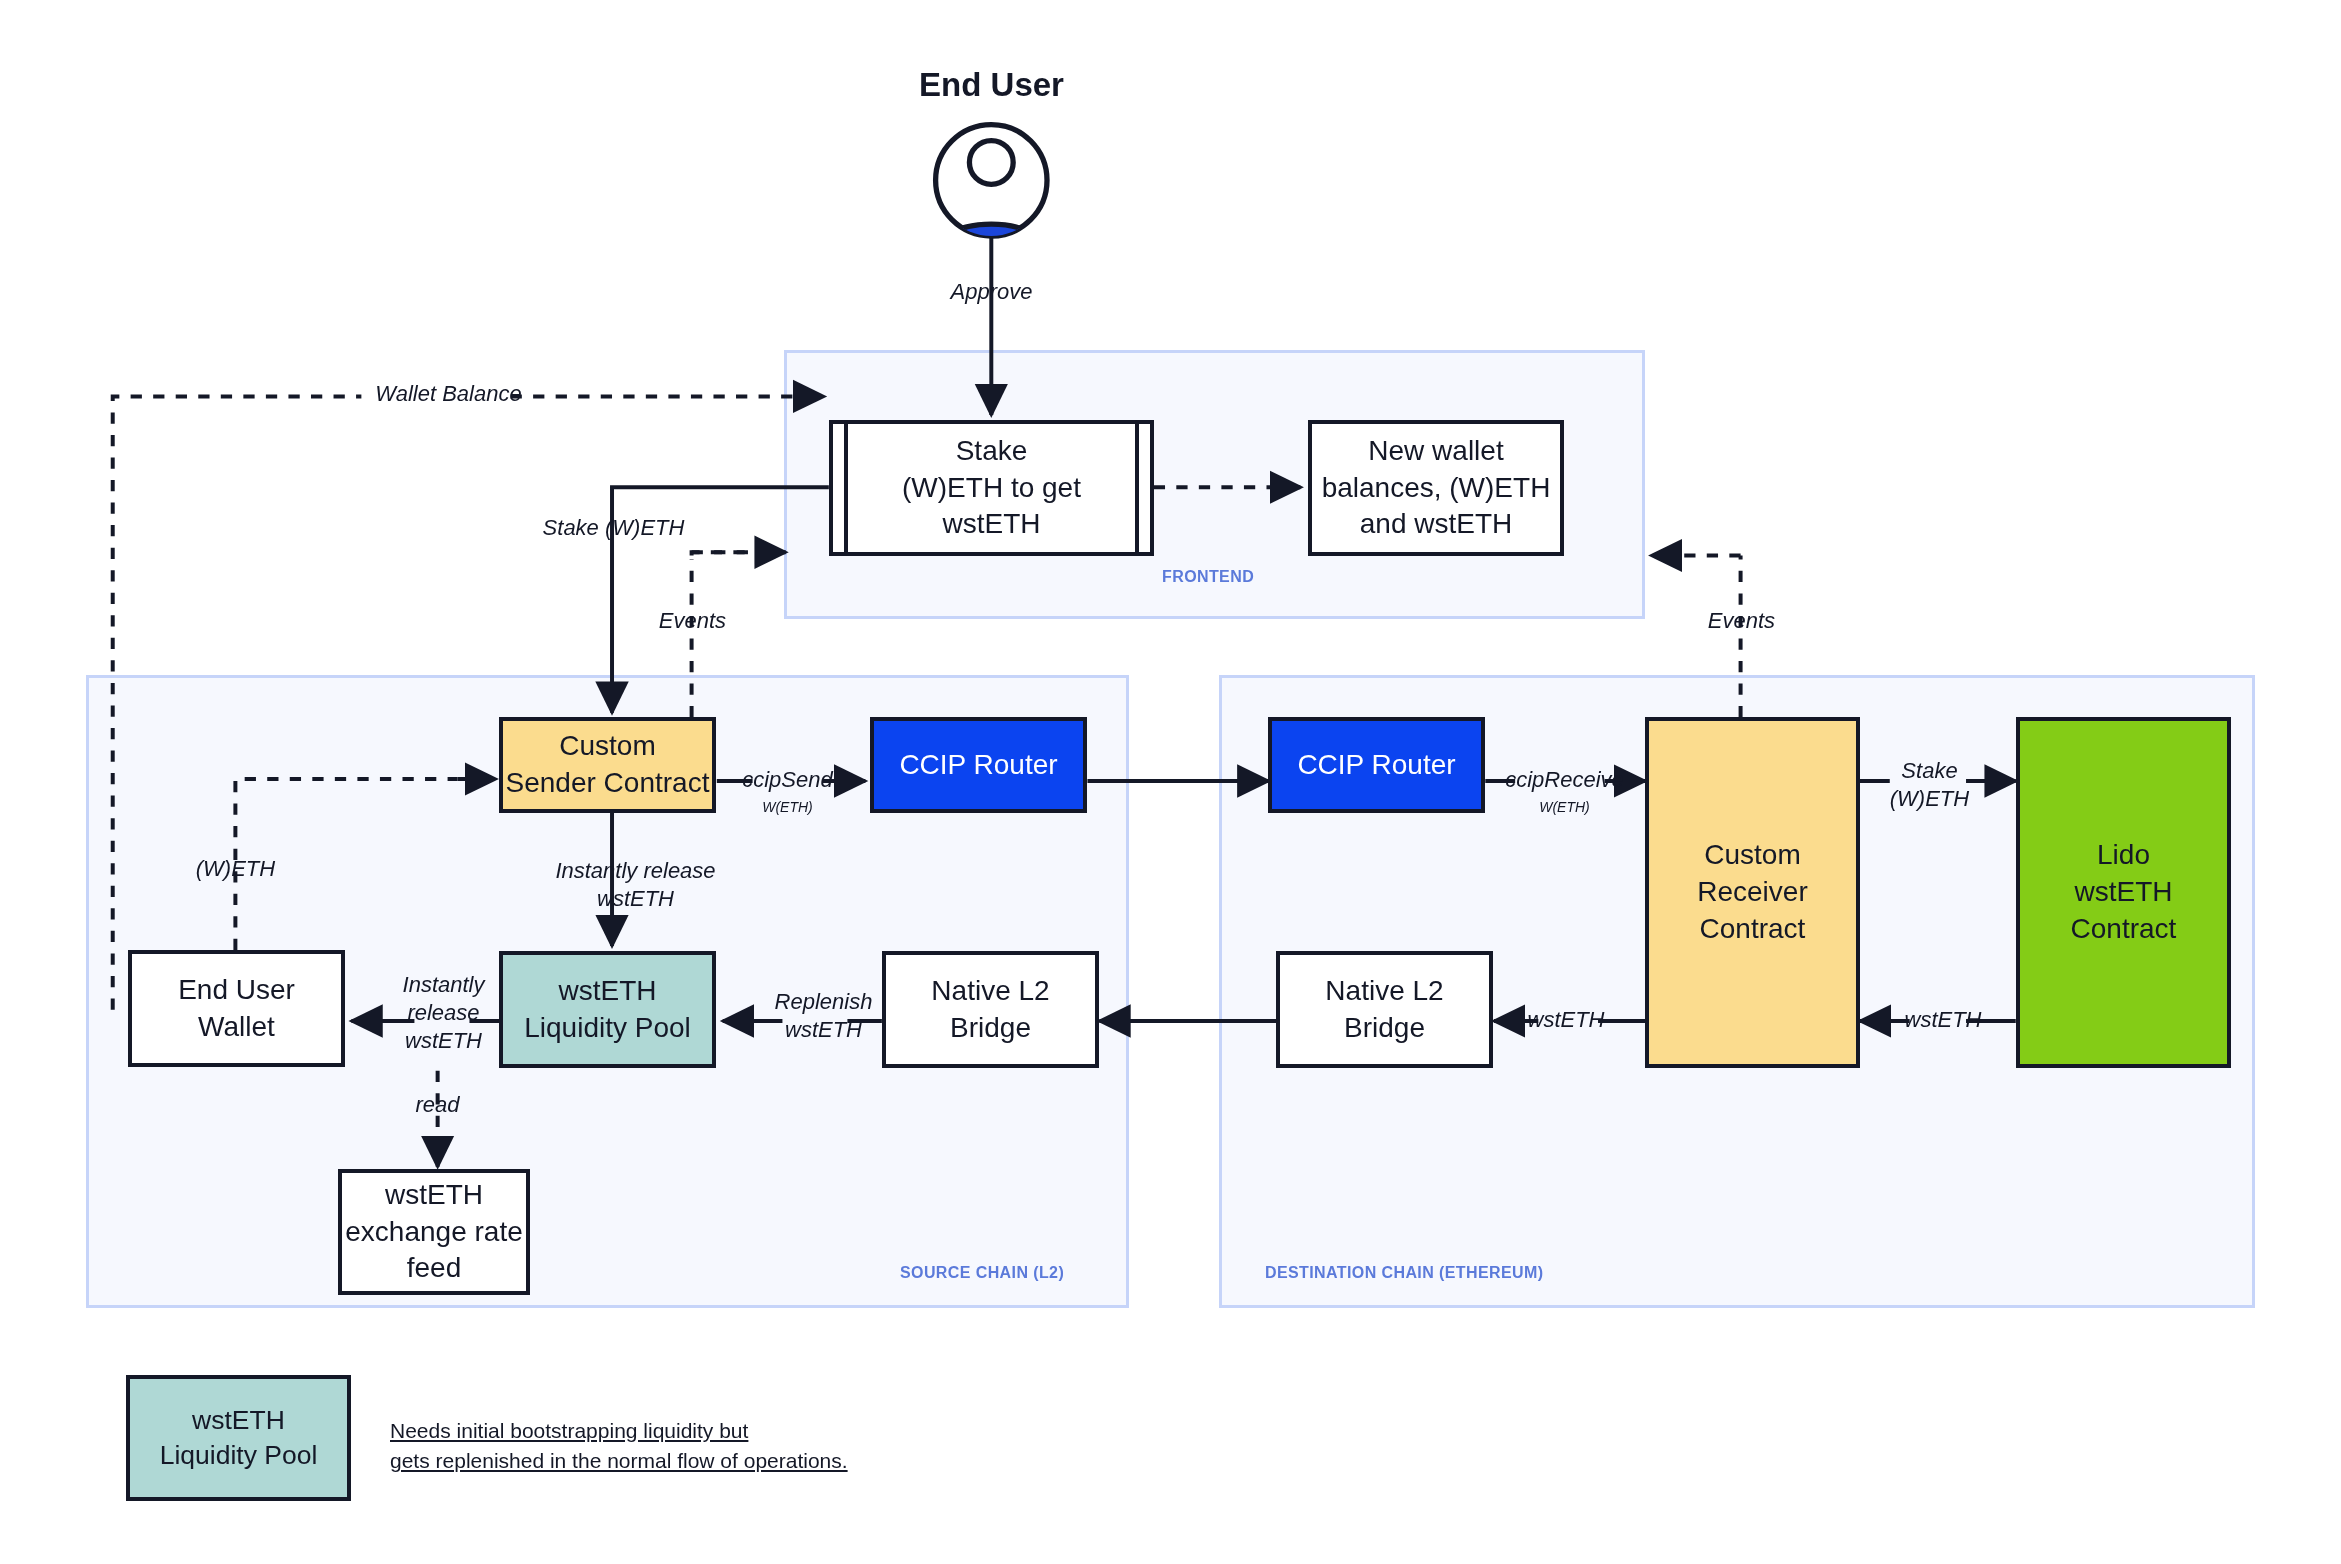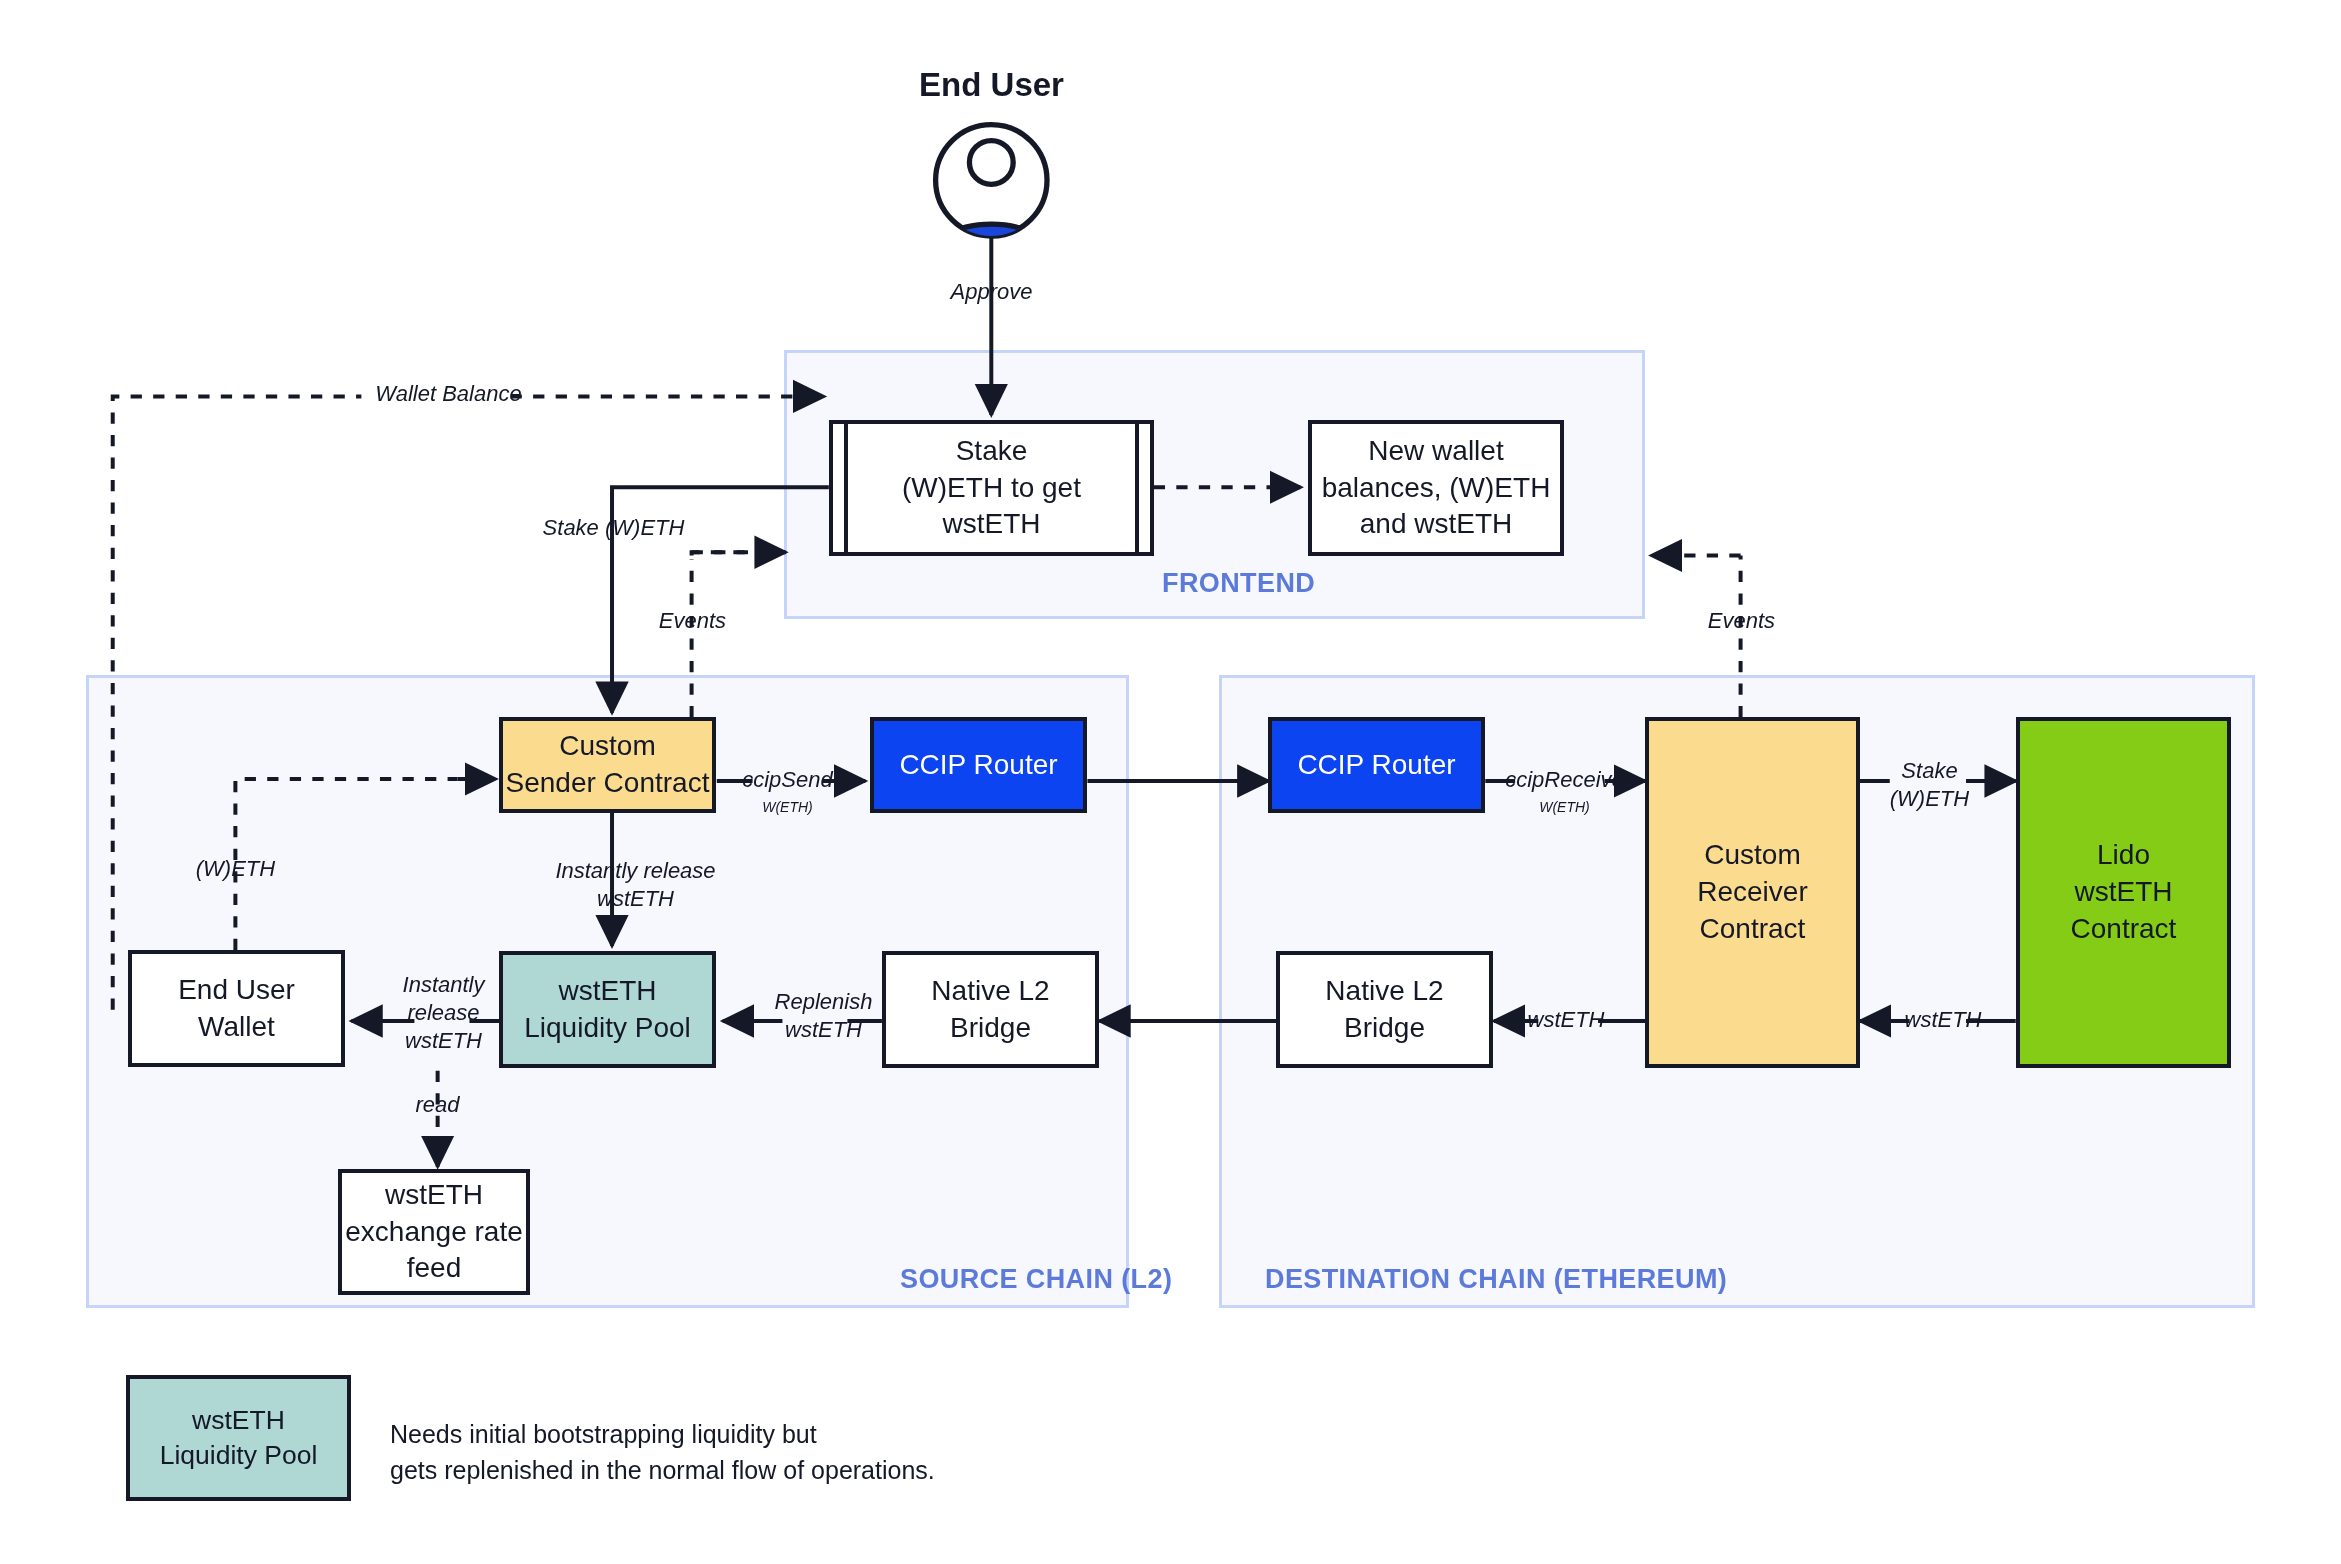--- a/index.html
+++ b/index.html
@@ -4,26 +4,26 @@
 <style>
   html,body{margin:0;padding:0;background:#ffffff;}
   body{width:2342px;height:1564px;position:relative;overflow:hidden;
        font-family:"Liberation Sans","DejaVu Sans",sans-serif;color:#141827;}
   #stage{position:absolute;left:0;top:0;width:2342px;height:1564px;}
   svg.layer{position:absolute;left:0;top:0;width:2342px;height:1564px;pointer-events:none;}
   .node{position:absolute;box-sizing:border-box;border:4px solid #141827;
         display:flex;align-items:center;justify-content:center;text-align:center;
         font-size:28px;line-height:1.32;background:#ffffff;}
   .panel{position:absolute;box-sizing:border-box;border:3.3px solid #C6D4F9;background:#F6F8FE;}
-  .panel-label{position:absolute;font-size:27px;font-weight:bold;color:#5B7ADA;letter-spacing:0.4px;}
+  .panel-label{position:absolute;font-size:16px;font-weight:bold;color:#5B7ADA;letter-spacing:0.4px;}
   .edge-label{position:absolute;font-style:italic;font-size:22px;color:#141827;
               text-align:center;line-height:1.28;white-space:pre-line;background:transparent;}
   .edge-label.sm{font-size:14px;}
   .title{position:absolute;font-size:33px;font-weight:bold;color:#141827;text-align:center;}
-  .legend-txt{position:absolute;font-size:25px;line-height:1.45;color:#141827;white-space:pre-line;}
+  .legend-txt{position:absolute;font-size:21px;line-height:1.45;color:#141827;white-space:pre-line;text-decoration:underline;}
   .sub-bar{position:absolute;top:0;bottom:0;width:4px;background:#141827;}
 </style>
 </head>
 <body>
 
 <div id="stage">
 
   <div class="panel" style="left:784px;top:350px;width:861px;height:269px;"></div>
   <div class="panel" style="left:86px;top:675px;width:1043px;height:633px;"></div>
   <div class="panel" style="left:1219px;top:675px;width:1036px;height:633px;"></div>

